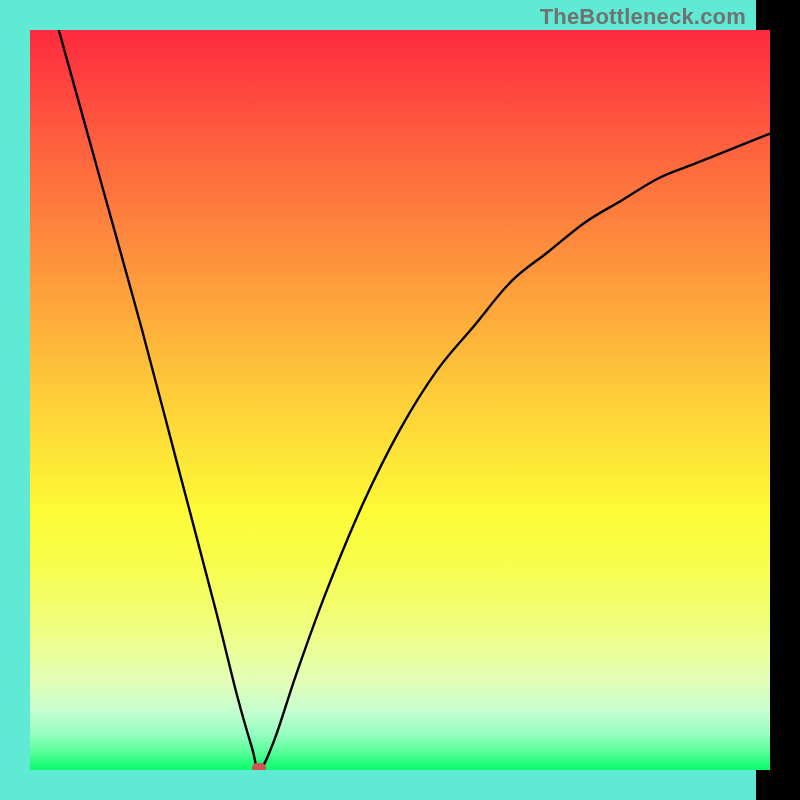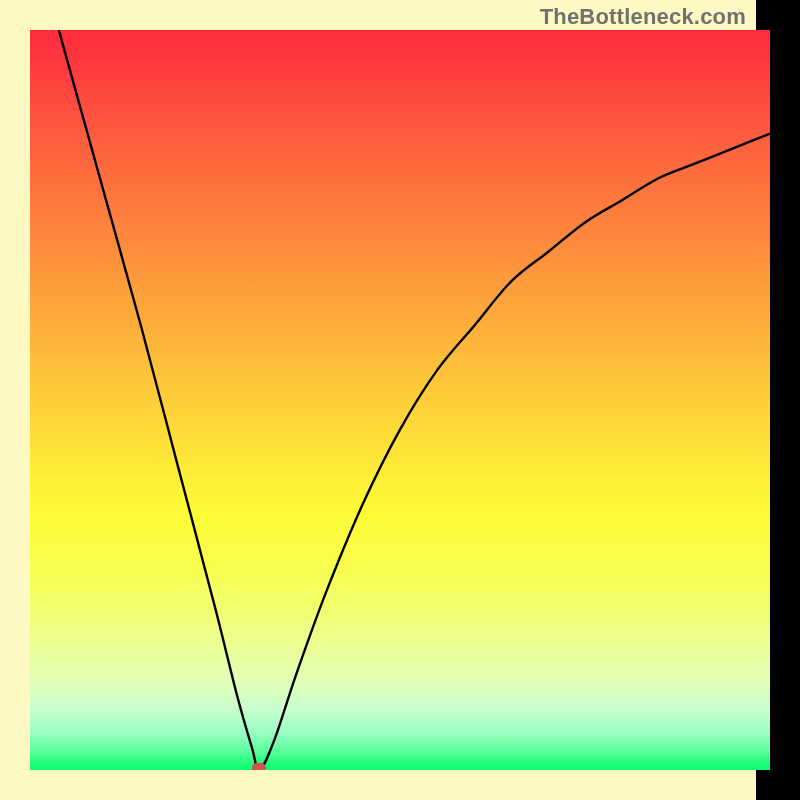--- a/index.html
+++ b/index.html
@@ -8,21 +8,21 @@
     width: 800px;
     height: 800px;
     overflow: hidden;
     background: #000;
     font-family: Arial, Helvetica, sans-serif;
   }
   .page {
     position: relative;
     width: 756px;
     height: 800px;
-    background: #fef9c3;
+    background: #5eead4;
   }
   .watermark {
     position: absolute;
     top: 4px;
     right: 10px;
     color: #717171;
     font-size: 22px;
     font-weight: 600;
     letter-spacing: 0.2px;
     z-index: 5;

